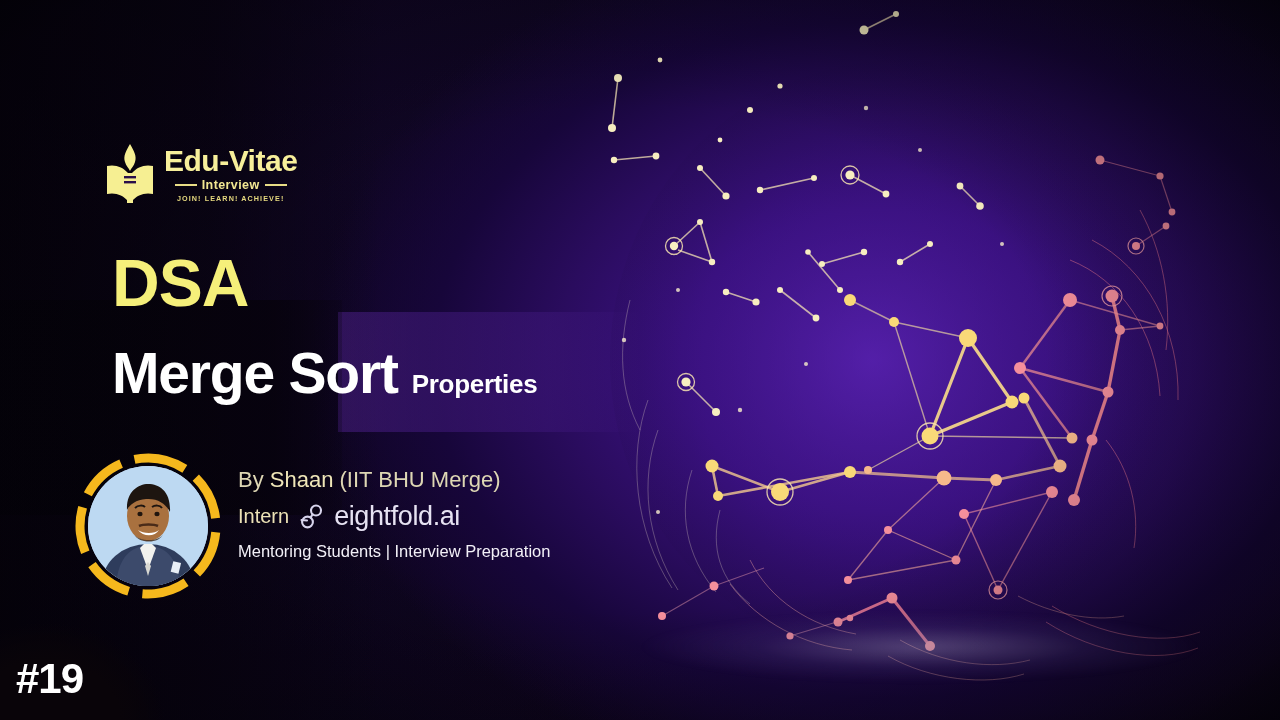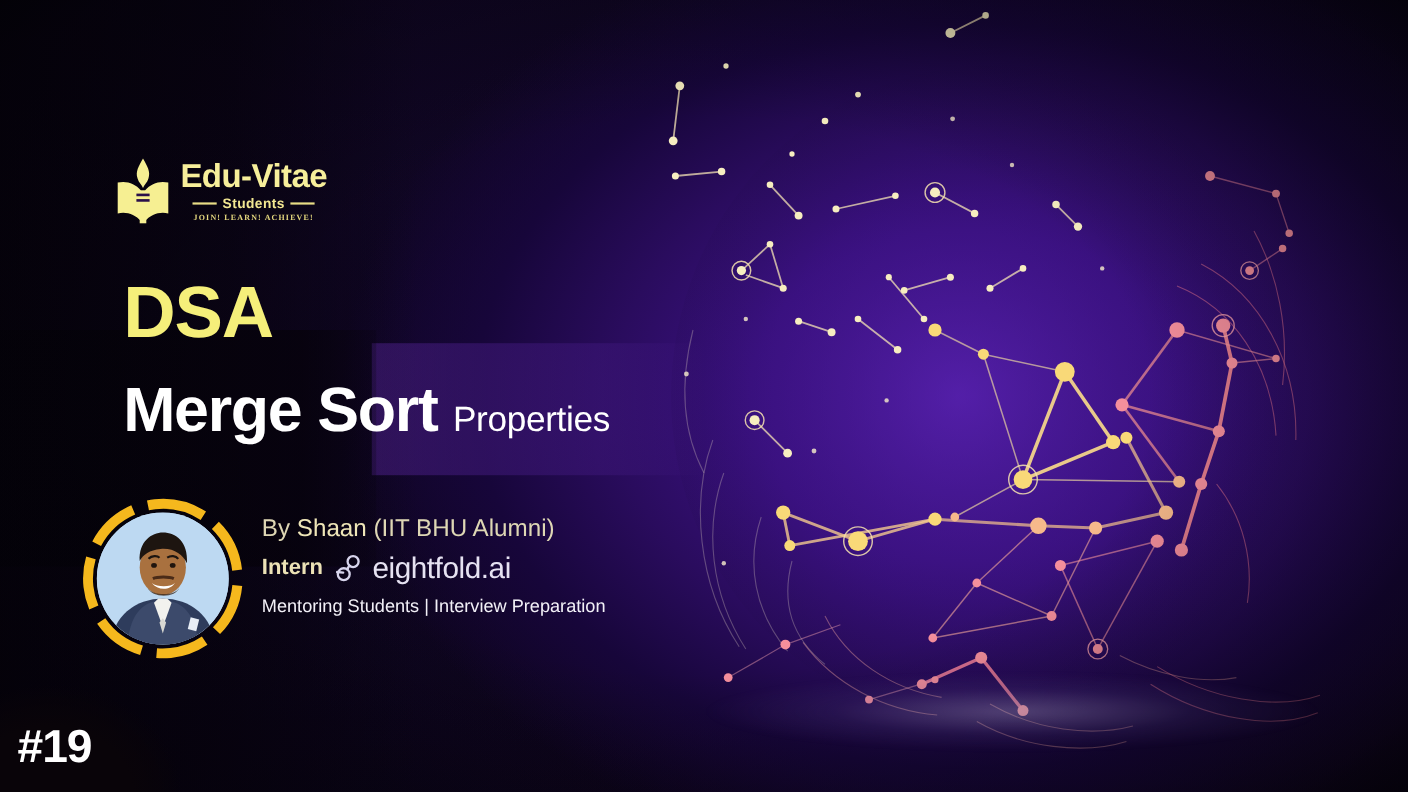--- a/index.html
+++ b/index.html
@@ -51,57 +51,57 @@
   .logo { position:absolute; left:104px; top:142px; display:flex; align-items:center; gap:8px; }
   .logo-mark { width:52px; height:64px; flex:0 0 auto; }
   .logo-text { display:flex; flex-direction:column; align-items:center; }
   .logo-name {
     font-size:30px; font-weight:bold; letter-spacing:-0.5px;
     color:#f7ef9a; line-height:1.0;
   }
   .logo-sub-row { display:flex; align-items:center; gap:5px; margin-top:2px; }
   .logo-rule { width:22px; height:2px; background:#e8dd86; }
   .logo-sub { font-size:12.5px; font-weight:bold; color:#f2e792; letter-spacing:0.4px; }
-  .logo-tag { font-size:7.2px; font-weight:bold; color:#e6d97f; letter-spacing:1.1px; margin-top:2px;font-family:Liberation Serif, serif; }
+  .logo-tag { font-size:7.2px; font-weight:bold; color:#e6d97f; letter-spacing:1.1px; margin-top:2px; }
 
   
   .title-dsa {
     position:absolute; left:112px; top:250px;
     font-size:66px; font-weight:bold; color:#f5ef7a;
     letter-spacing:-1px; line-height:1;
   }
   .title-row {
     position:absolute; left:112px; top:345px;
     display:flex; align-items:baseline; gap:14px;
   }
   .title-main {
     font-size:57px; font-weight:bold; color:#ffffff; letter-spacing:-1.2px; line-height:1;
   }
   .title-sub {
-    font-size:32px; font-weight:normal; color:#ffffff; letter-spacing:-0.3px; line-height:1;
+    font-size:26px; font-weight:bold; color:#ffffff; letter-spacing:-0.3px; line-height:1;
   }
 
   
   .avatar-wrap { position:absolute; left:74px; top:452px; width:148px; height:148px; }
   .avatar-ring { position:absolute; inset:0; }
   .avatar-photo {
     position:absolute; left:14px; top:14px; width:120px; height:120px;
     border-radius:50%; overflow:hidden;
     background:radial-gradient(circle at 50% 30%, #cfe4f7 0%, #b9d6f0 60%, #a8cbe9 100%);
   }
 
   .presenter { position:absolute; left:238px; top:466px; width:420px; }
   .line-by {
     font-size:22px; color:#ded7b4; line-height:1.28; white-space:nowrap;
   }
   .line-by b { color:#efe6b8; font-weight:normal; }
   .line-intern {
     display:flex; align-items:center; gap:9px; margin-top:7px;
   }
-  .intern-label { font-size:20px; font-weight:bold; color:#ece2b6; }
+  .intern-label { font-size:20px; font-weight:normal; color:#ece2b6; }
   .eightfold-mark { width:27px; height:27px; flex:0 0 auto; }
   .eightfold-name {
     font-size:27px; color:#e6e2f2; letter-spacing:-0.4px; font-weight:300;
   }
   .line-meta {
     font-size:16.5px; color:#f2f0f7; margin-top:10px; white-space:nowrap;
   }
 
   .contact {
     position:absolute; left:108px; top:602px;
@@ -368,21 +368,21 @@
         <path d="M49 24 C 41 22, 33 25, 28 31 L28 59 C 33 53, 41 50, 49 52 Z" fill="#f6ef92"></path>
         <rect x="23" y="31" width="6" height="30" fill="#f6ef92"></rect>
         <rect x="20" y="34" width="12" height="2.4" fill="#2a0f4a"></rect>
         <rect x="20" y="39" width="12" height="2.4" fill="#2a0f4a"></rect>
       </svg>
     </span>
     <span class="logo-text">
       <span class="logo-name">Edu-Vitae</span>
       <span class="logo-sub-row">
         <i class="logo-rule"></i>
-        <span class="logo-sub">Students</span>
+        <span class="logo-sub">Interview</span>
         <i class="logo-rule"></i>
       </span>
       <span class="logo-tag">JOIN! LEARN! ACHIEVE!</span>
     </span>
   </div>
 
   <div class="title-dsa">DSA</div>
   <div class="title-row">
     <span class="title-main">Merge Sort</span>
     <span class="title-sub">Properties</span>
@@ -409,21 +409,21 @@
         <path d="M47 42 C 50 39, 55 39, 57 41" stroke="#1d1510" stroke-width="2" fill="none"></path>
         <path d="M64 41 C 67 39, 72 39, 74 42" stroke="#1d1510" stroke-width="2" fill="none"></path>
         <path d="M51 60 C 55 58, 66 58, 70 60" stroke="#4a2b18" stroke-width="2.6" fill="none"></path>
         <path d="M50 64 C 55 71, 67 71, 71 64 C 67 68, 55 68, 50 64 Z" fill="#ffffff"></path>
         <path d="M46 68 C 50 78, 72 78, 75 68 C 72 76, 50 76, 46 68 Z" fill="#3a2414" opacity="0.75"></path>
       </svg>
     </span>
   </div>
 
   <div class="presenter">
-    <div class="line-by"><span>By </span><b>Shaan</b><span> (IIT BHU Alumni)</span></div>
+    <div class="line-by"><span>By </span><b>Shaan</b><span> (IIT BHU Merge)</span></div>
 
     <div class="line-intern">
       <span class="intern-label">Intern</span>
       <span class="eightfold-mark">
         <svg viewBox="0 0 27 27" width="27" height="27" xmlns="http://www.w3.org/2000/svg">
           <circle cx="18" cy="7.5" r="5" fill="none" stroke="#d7d4ec" stroke-width="2.1"></circle>
           <circle cx="9.5" cy="19" r="5.4" fill="none" stroke="#d7d4ec" stroke-width="2.1"></circle>
           <path d="M14.5 11.2 L12.7 14.6" stroke="#d7d4ec" stroke-width="2.1" stroke-linecap="round"></path>
           <path d="M3.5 17 L9 17.5" stroke="#d7d4ec" stroke-width="2.1" stroke-linecap="round"></path>
         </svg>

